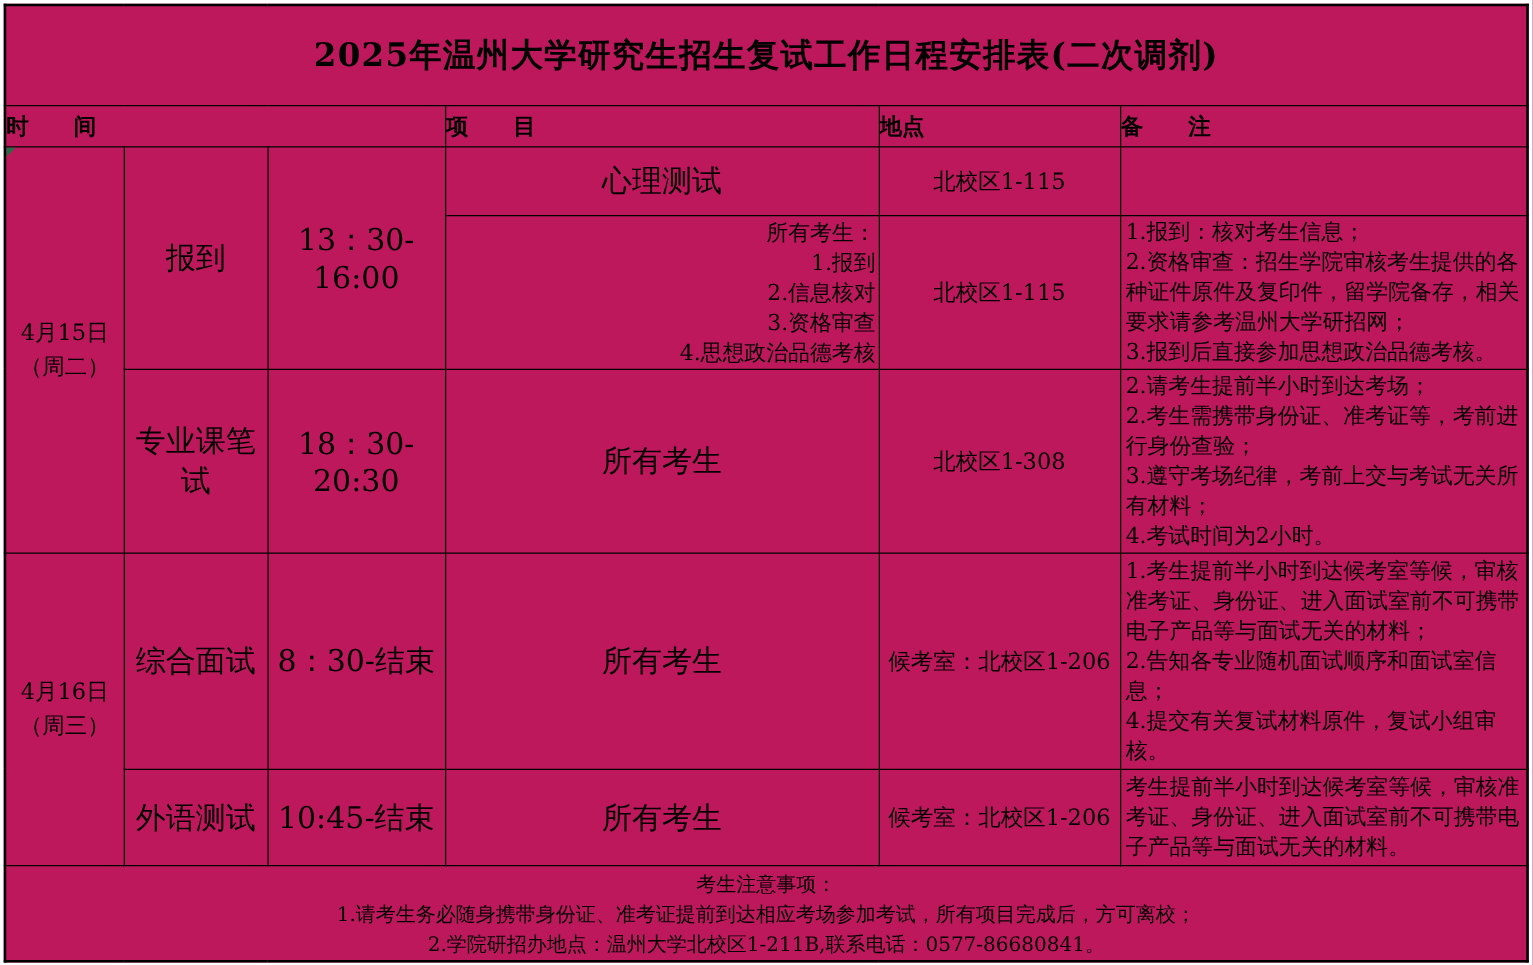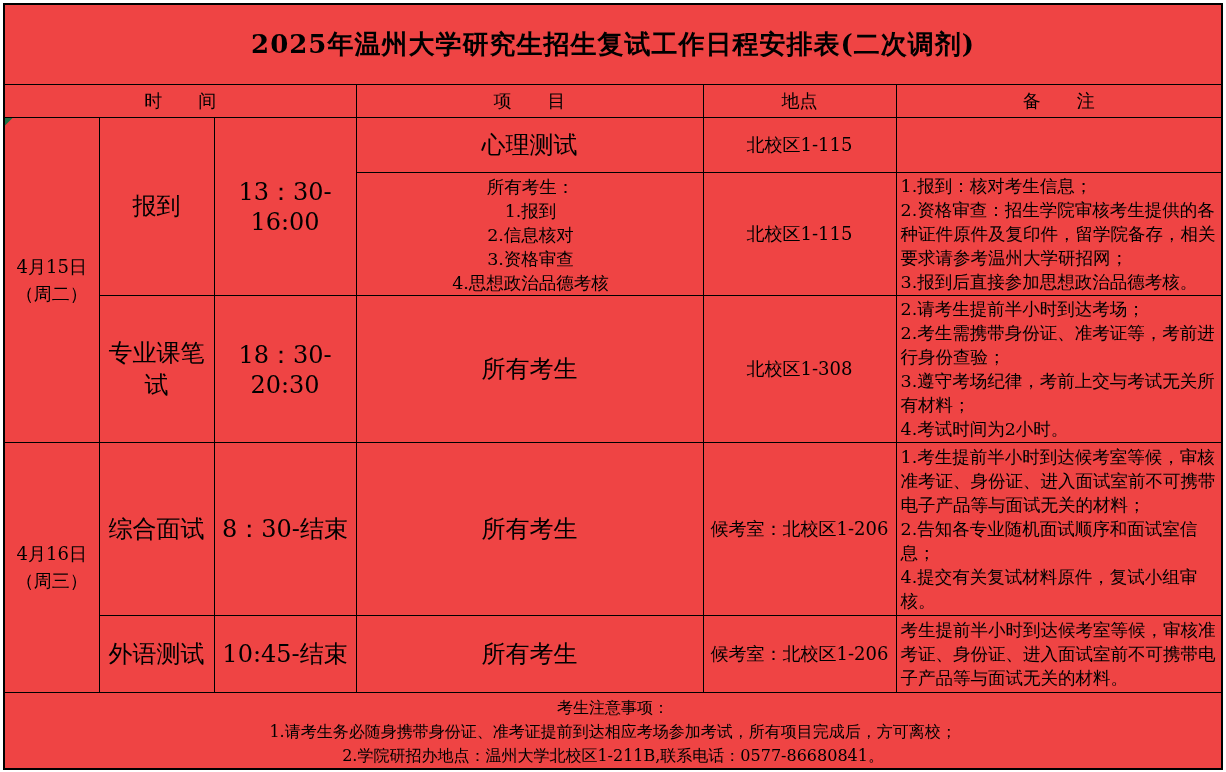--- a/index.html
+++ b/index.html
@@ -2,36 +2,36 @@
 <html><head>
 <meta charset="utf-8">
 <style>
   * { margin:0; padding:0; box-sizing:border-box; }
   body { background:#fff; font-family:"DejaVu Serif","Liberation Serif",serif; color:#000; }
   .page { position:relative; width:1226px; height:772px; background:#ffffff; overflow:hidden; }
   table.sheet {
     position:absolute; left:3px; top:3px;
     width:1218px; table-layout:fixed;
     border-collapse:collapse; border:2px solid #000;
-    background:#ef4444;
+    background:#be185d;
     padding-left:24px;
   }
   td { border:1.5px solid #000; overflow:hidden; }
   .title-cell {
     text-align:center; vertical-align:middle;
     font-size:26px; font-weight:bold; letter-spacing:1px;
   }
   .head-cell {
-    text-align:center; vertical-align:middle;
-    font-size:18px; font-weight:normal;margin-top:32px;
+    text-align:left; vertical-align:middle;
+    font-size:18px; font-weight:bold;margin-top:32px;
   }
   .c { text-align:center; vertical-align:middle; font-size:24px; }
   .date-cell { position:relative; text-align:center; vertical-align:middle; font-size:18px; line-height:27px;margin-left:39px; }
   .loc { font-size:18px;margin-left:48px; }
-  .plist { text-align:center; vertical-align:top; font-size:17.5px; line-height:24px; padding:2px 2px 0 4px; }
+  .plist { text-align:right; vertical-align:top; font-size:17.5px; line-height:24px; padding:2px 2px 0 4px; }
   .remark { text-align:left; vertical-align:middle; font-size:17.5px; line-height:24px; padding:1px 4px 1px 4px; }
   .notes-cell { text-align:center; vertical-align:top; font-size:16px; line-height:24px; padding:3px 4px 0 4px; border-top:1.5px solid #000; }
   .green-tri {
     position:absolute; left:0; top:0; width:8px; height:8px;
     background:#1e7145;
     clip-path:polygon(0 0, 100% 0, 0 100%);
   }
 </style>
 </head>
 <body>

